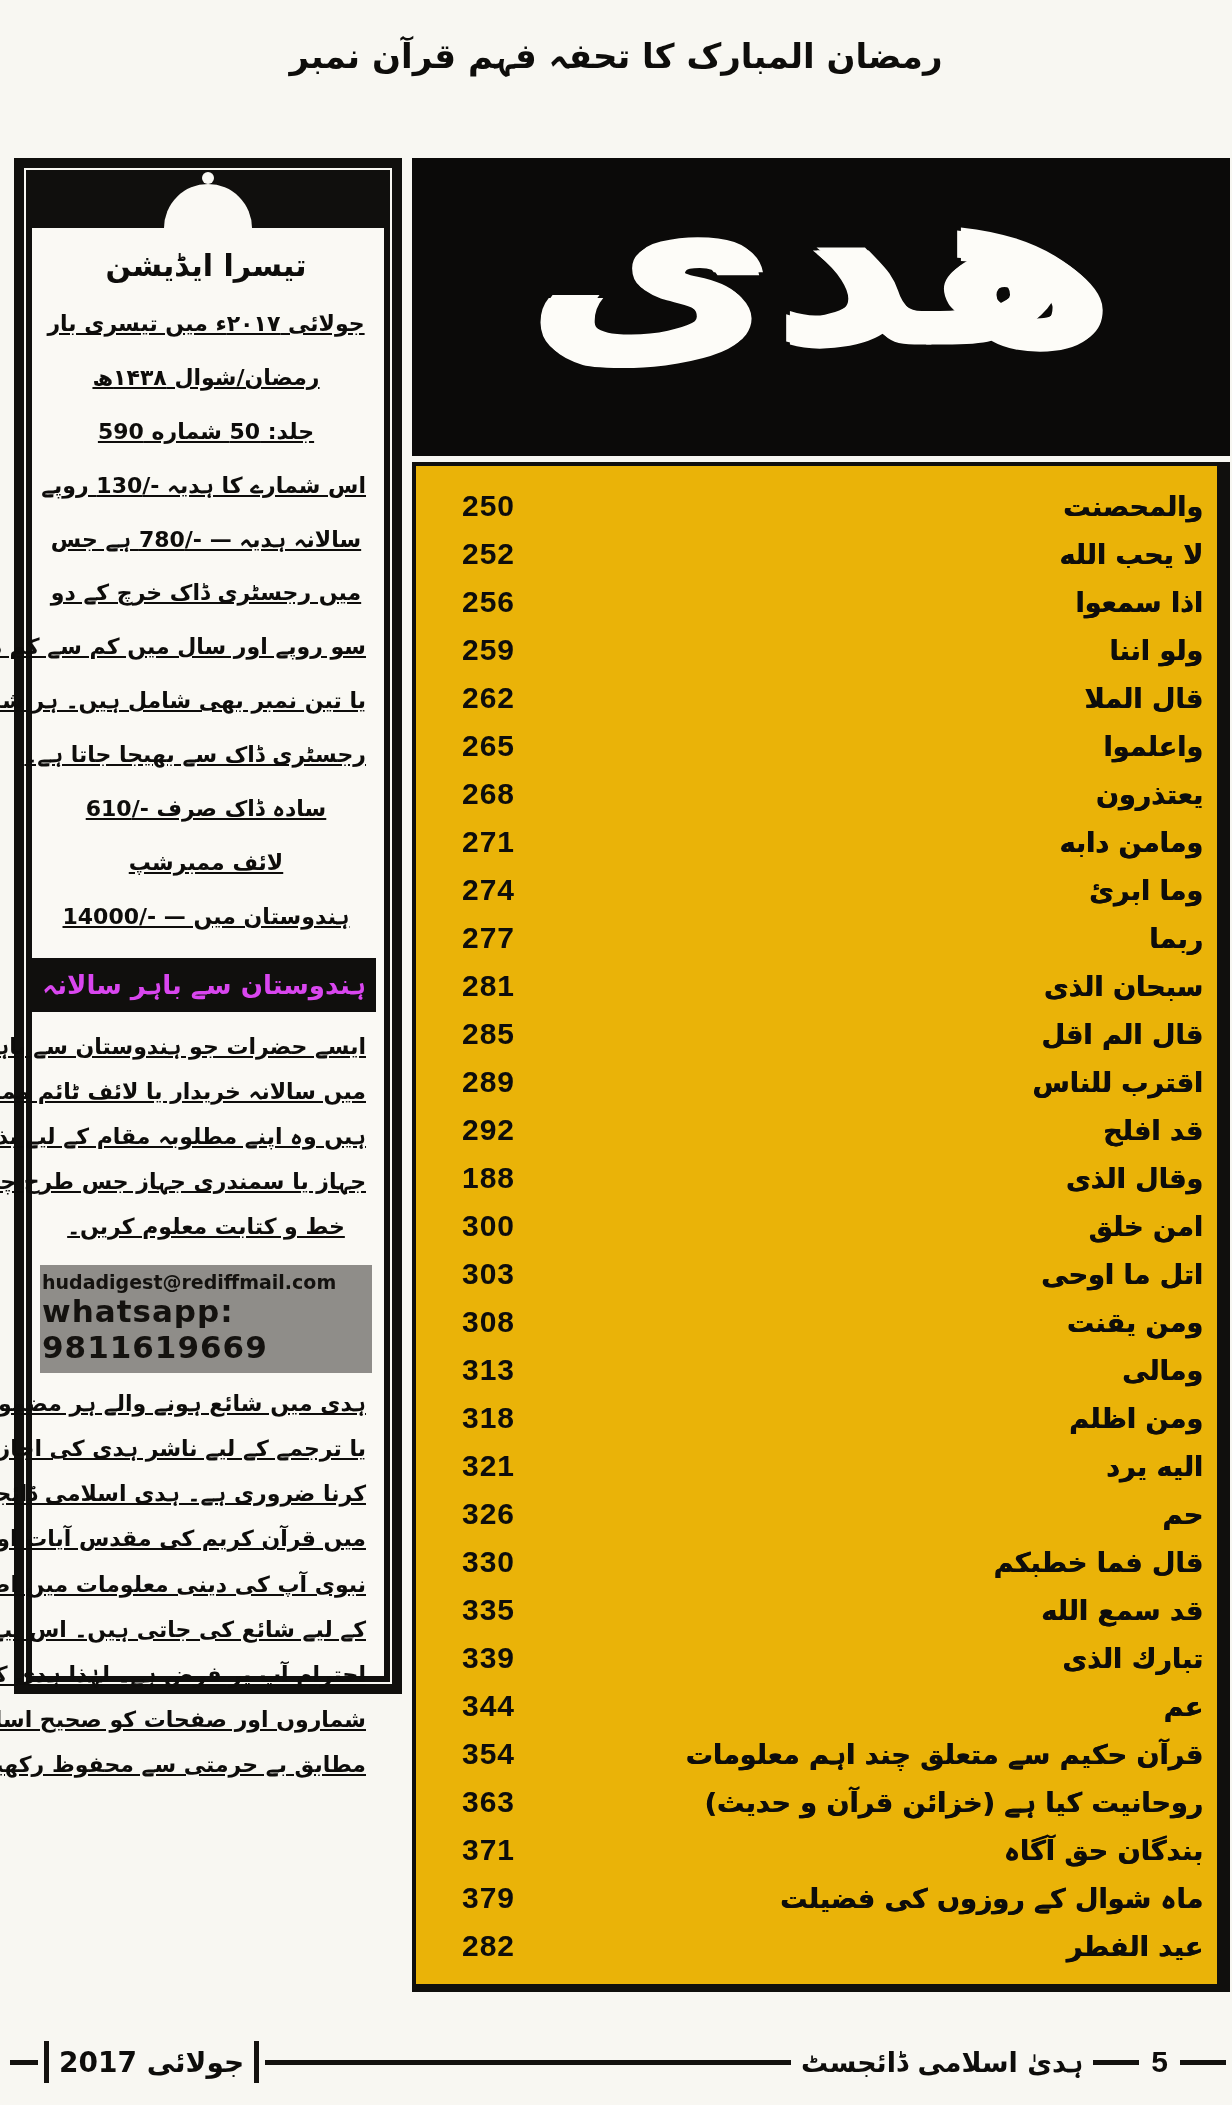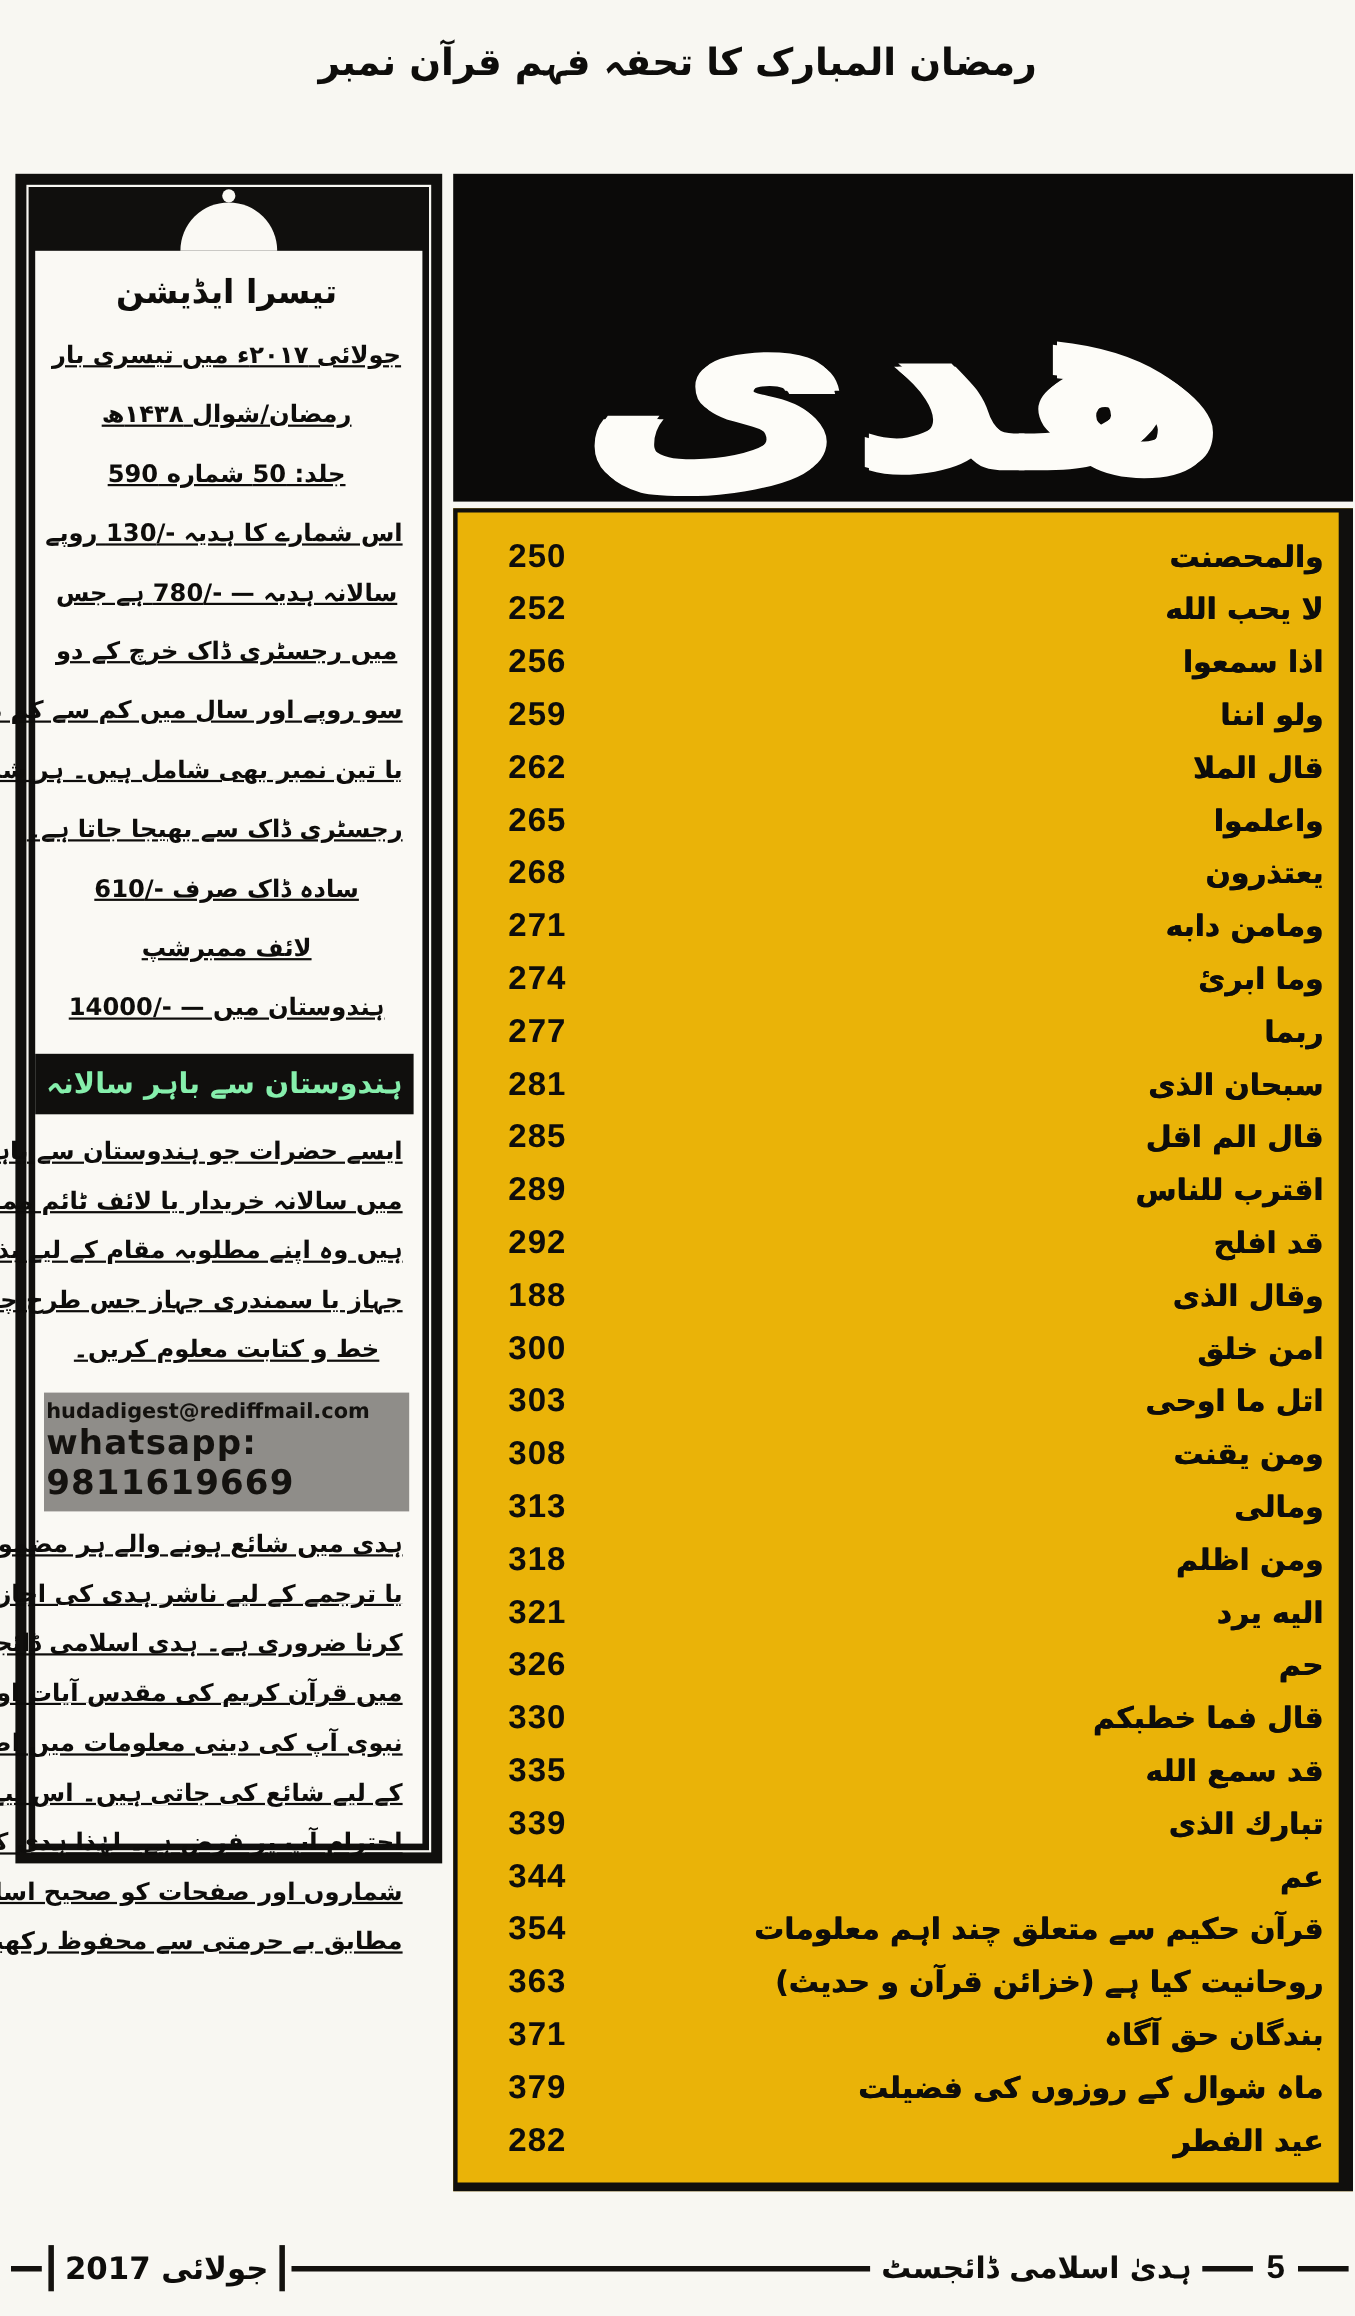--- a/index.html
+++ b/index.html
@@ -62,21 +62,21 @@
   }
   .s-line{
     font-size:22px;font-weight:bold;
     line-height:2.45;
     text-align:center;
     white-space:nowrap;
     text-decoration:underline;
   }
   .s-line.tight{line-height:2.05;}
   .abroad-banner{
-    background:#100f0d;color:#86efac;
+    background:#100f0d;color:#d946ef;
     text-align:center;
     font-size:26px;font-weight:bold;
     padding:12px 4px;
     margin:14px -10px 12px -14px;
   }
   .contact-box{
     background:#8f8d89;
     color:#14120f;
     text-align:left;
     margin:16px -6px 8px -6px;
@@ -84,21 +84,21 @@
   }
   .contact-email{font-size:19px;font-weight:bold;direction:ltr;}
   .contact-whatsapp{font-size:31px;font-weight:bold;direction:ltr;letter-spacing:1px;}
 
   
   .main{
     position:absolute;left:412px;top:158px;width:818px;
   }
   .logo-block{
     height:298px;background:#0b0a09;
-    display:flex;align-items:flex-end;justify-content:center;
+    display:flex;align-items:flex-start;justify-content:center;
     overflow:hidden;
   }
   .logo-text{
     color:#fdfcf8;
     font-size:215px;font-weight:bold;
     line-height:1;
     transform:scaleX(1.25) scaleY(1.02);
     text-shadow:3px 0 0 #fdfcf8,-3px 0 0 #fdfcf8,0 3px 0 #fdfcf8,0 -3px 0 #fdfcf8;
   }
   .toc-box{

